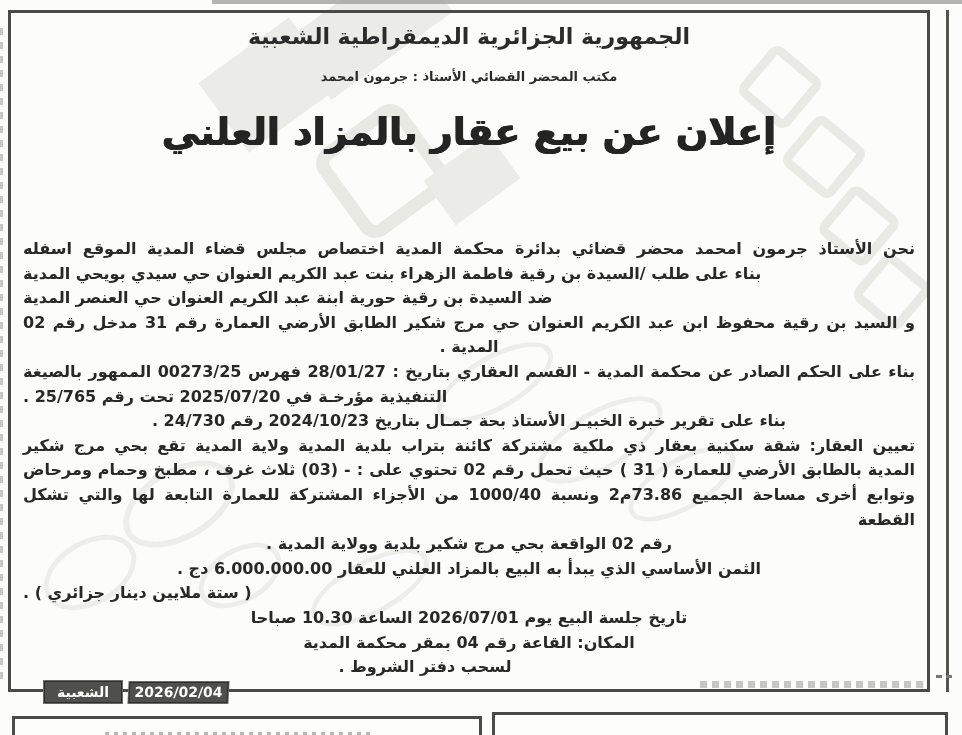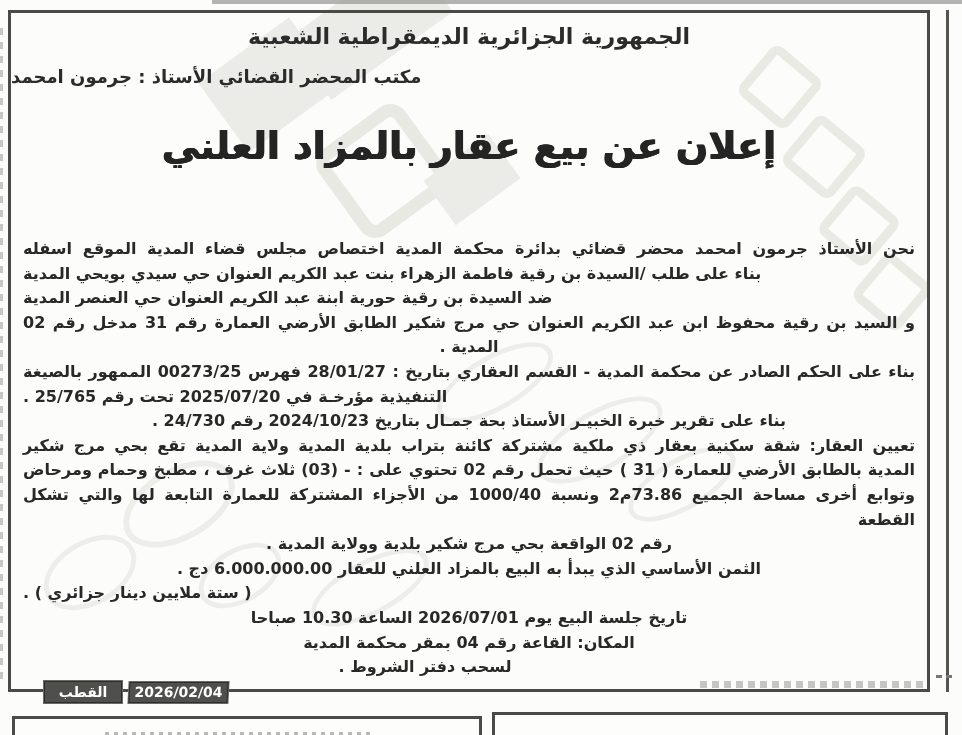--- a/index.html
+++ b/index.html
@@ -23,24 +23,24 @@
   .wm-cur{border:5px solid #ededea;border-radius:50%;}
   
   .frame{
     position:absolute;left:8px;top:10px;width:916px;height:676px;
     border:3px solid #4a4a47;
     z-index:2;
     direction:rtl;
   }
   .outer-right{position:absolute;top:10px;left:946px;width:3px;height:682px;background:#55544f;z-index:2;}
   .hdr1{margin-top:9px;text-align:center;font-weight:bold;font-size:22px;line-height:30px;letter-spacing:-0.2px;}
-  .hdr2{margin-top:11px;text-align:left;font-weight:bold;font-size:18px;line-height:27px;}
+  .hdr2{margin-top:11px;text-align:center;font-weight:bold;font-size:13px;line-height:27px;}
   .hdr3{margin-top:6px;text-align:center;font-weight:bold;font-size:20px;line-height:27px;}
   .big-title{
-    margin-top:28px;text-align:center;font-weight:bold;font-size:38px;line-height:56px;
+    margin-top:14px;text-align:center;font-weight:bold;font-size:38px;line-height:56px;
     color:#242424;text-shadow:0.6px 0 #242424, -0.6px 0 #242424;
   }
   .body-block{position:absolute;top:224px;right:12px;left:12px;font-weight:bold;font-size:16px;line-height:24.6px;color:#282828;}
   .ln{direction:rtl;}
   .ln.r{text-align:center;}
   .ln.c{text-align:left;}
   .ln.j{text-align:justify;text-align-last:justify;}
   .ln.ind{padding-left:0;padding-right:88px;}
   
   .stamp{
@@ -107,21 +107,21 @@
       <div class="ln r">الثمن الأساسي الذي يبدأ به البيع بالمزاد العلني للعقار 6.000.000.00 دج .</div>
       <div class="ln c">( ستة ملايين دينار جزائري ) .</div>
       <div class="ln r">تاريخ جلسة البيع يوم 2026/07/01 الساعة 10.30 صباحا</div>
       <div class="ln r">المكان: القاعة رقم 04 بمقر محكمة المدية</div>
       <div class="ln r ind">لسحب دفتر الشروط .</div>
     </div>
   </div>
 
   <div class="outer-right"></div>
 
-  <div class="stamp stamp-label">القطب</div>
+  <div class="stamp stamp-label">الشعبية</div>
   <div class="stamp stamp-date">2026/02/04</div>
 
   <div class="stray-a"></div>
   <div class="stray-b"></div>
 
   <div class="next-box next-left">
     <div class="texttops"></div>
   </div>
   <div class="next-box next-right"></div>
 

